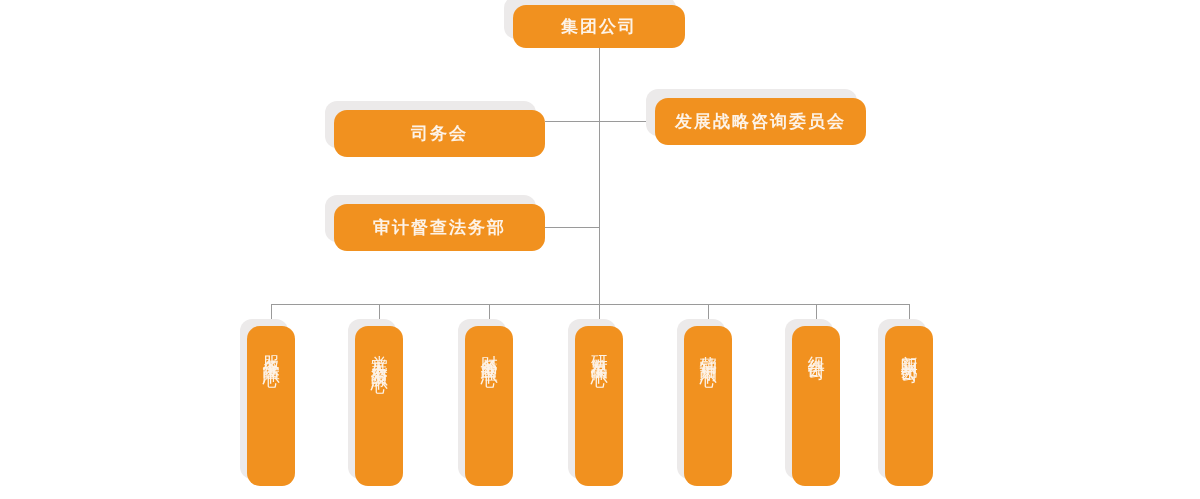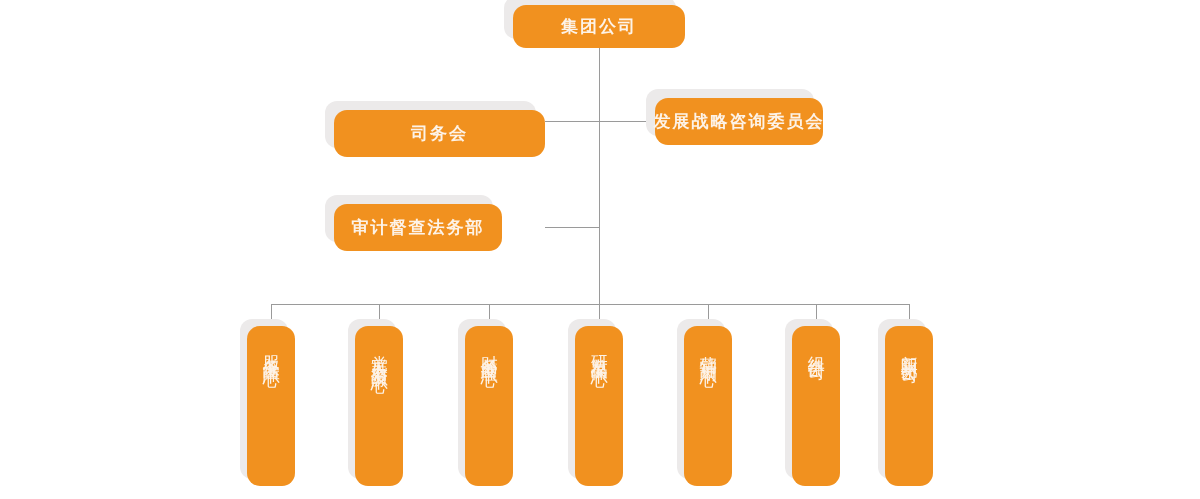--- a/index.html
+++ b/index.html
@@ -116,28 +116,28 @@
     </div>
   </div>
 
   <div class="node horiz" style="left:334px; top:98px; width:211px; height:47px;margin-top:12px;">
     <div class="shadow"></div>
     <div class="body">
       <span class="label">司务会</span>
     </div>
   </div>
 
-  <div class="node horiz" style="left:655px; top:98px; width:168px; height:47px;padding-left:11px;">
+  <div class="node horiz" style="left:655px; top:98px; width:211px; height:47px;padding-left:11px;">
     <div class="shadow"></div>
     <div class="body">
       <span class="label">发展战略咨询委员会</span>
     </div>
   </div>
 
-  <div class="node horiz" style="left:334px; top:204px; width:168px; height:47px;">
+  <div class="node horiz" style="left:334px; top:204px; width:211px; height:47px;">
     <div class="shadow"></div>
     <div class="body">
       <span class="label">审计督查法务部</span>
     </div>
   </div>
 
   <div class="node vert" style="left:247px; top:326px; width:48px; height:160px;">
     <div class="shadow"></div>
     <div class="body">
       <span class="label">服务保障中心</span>

